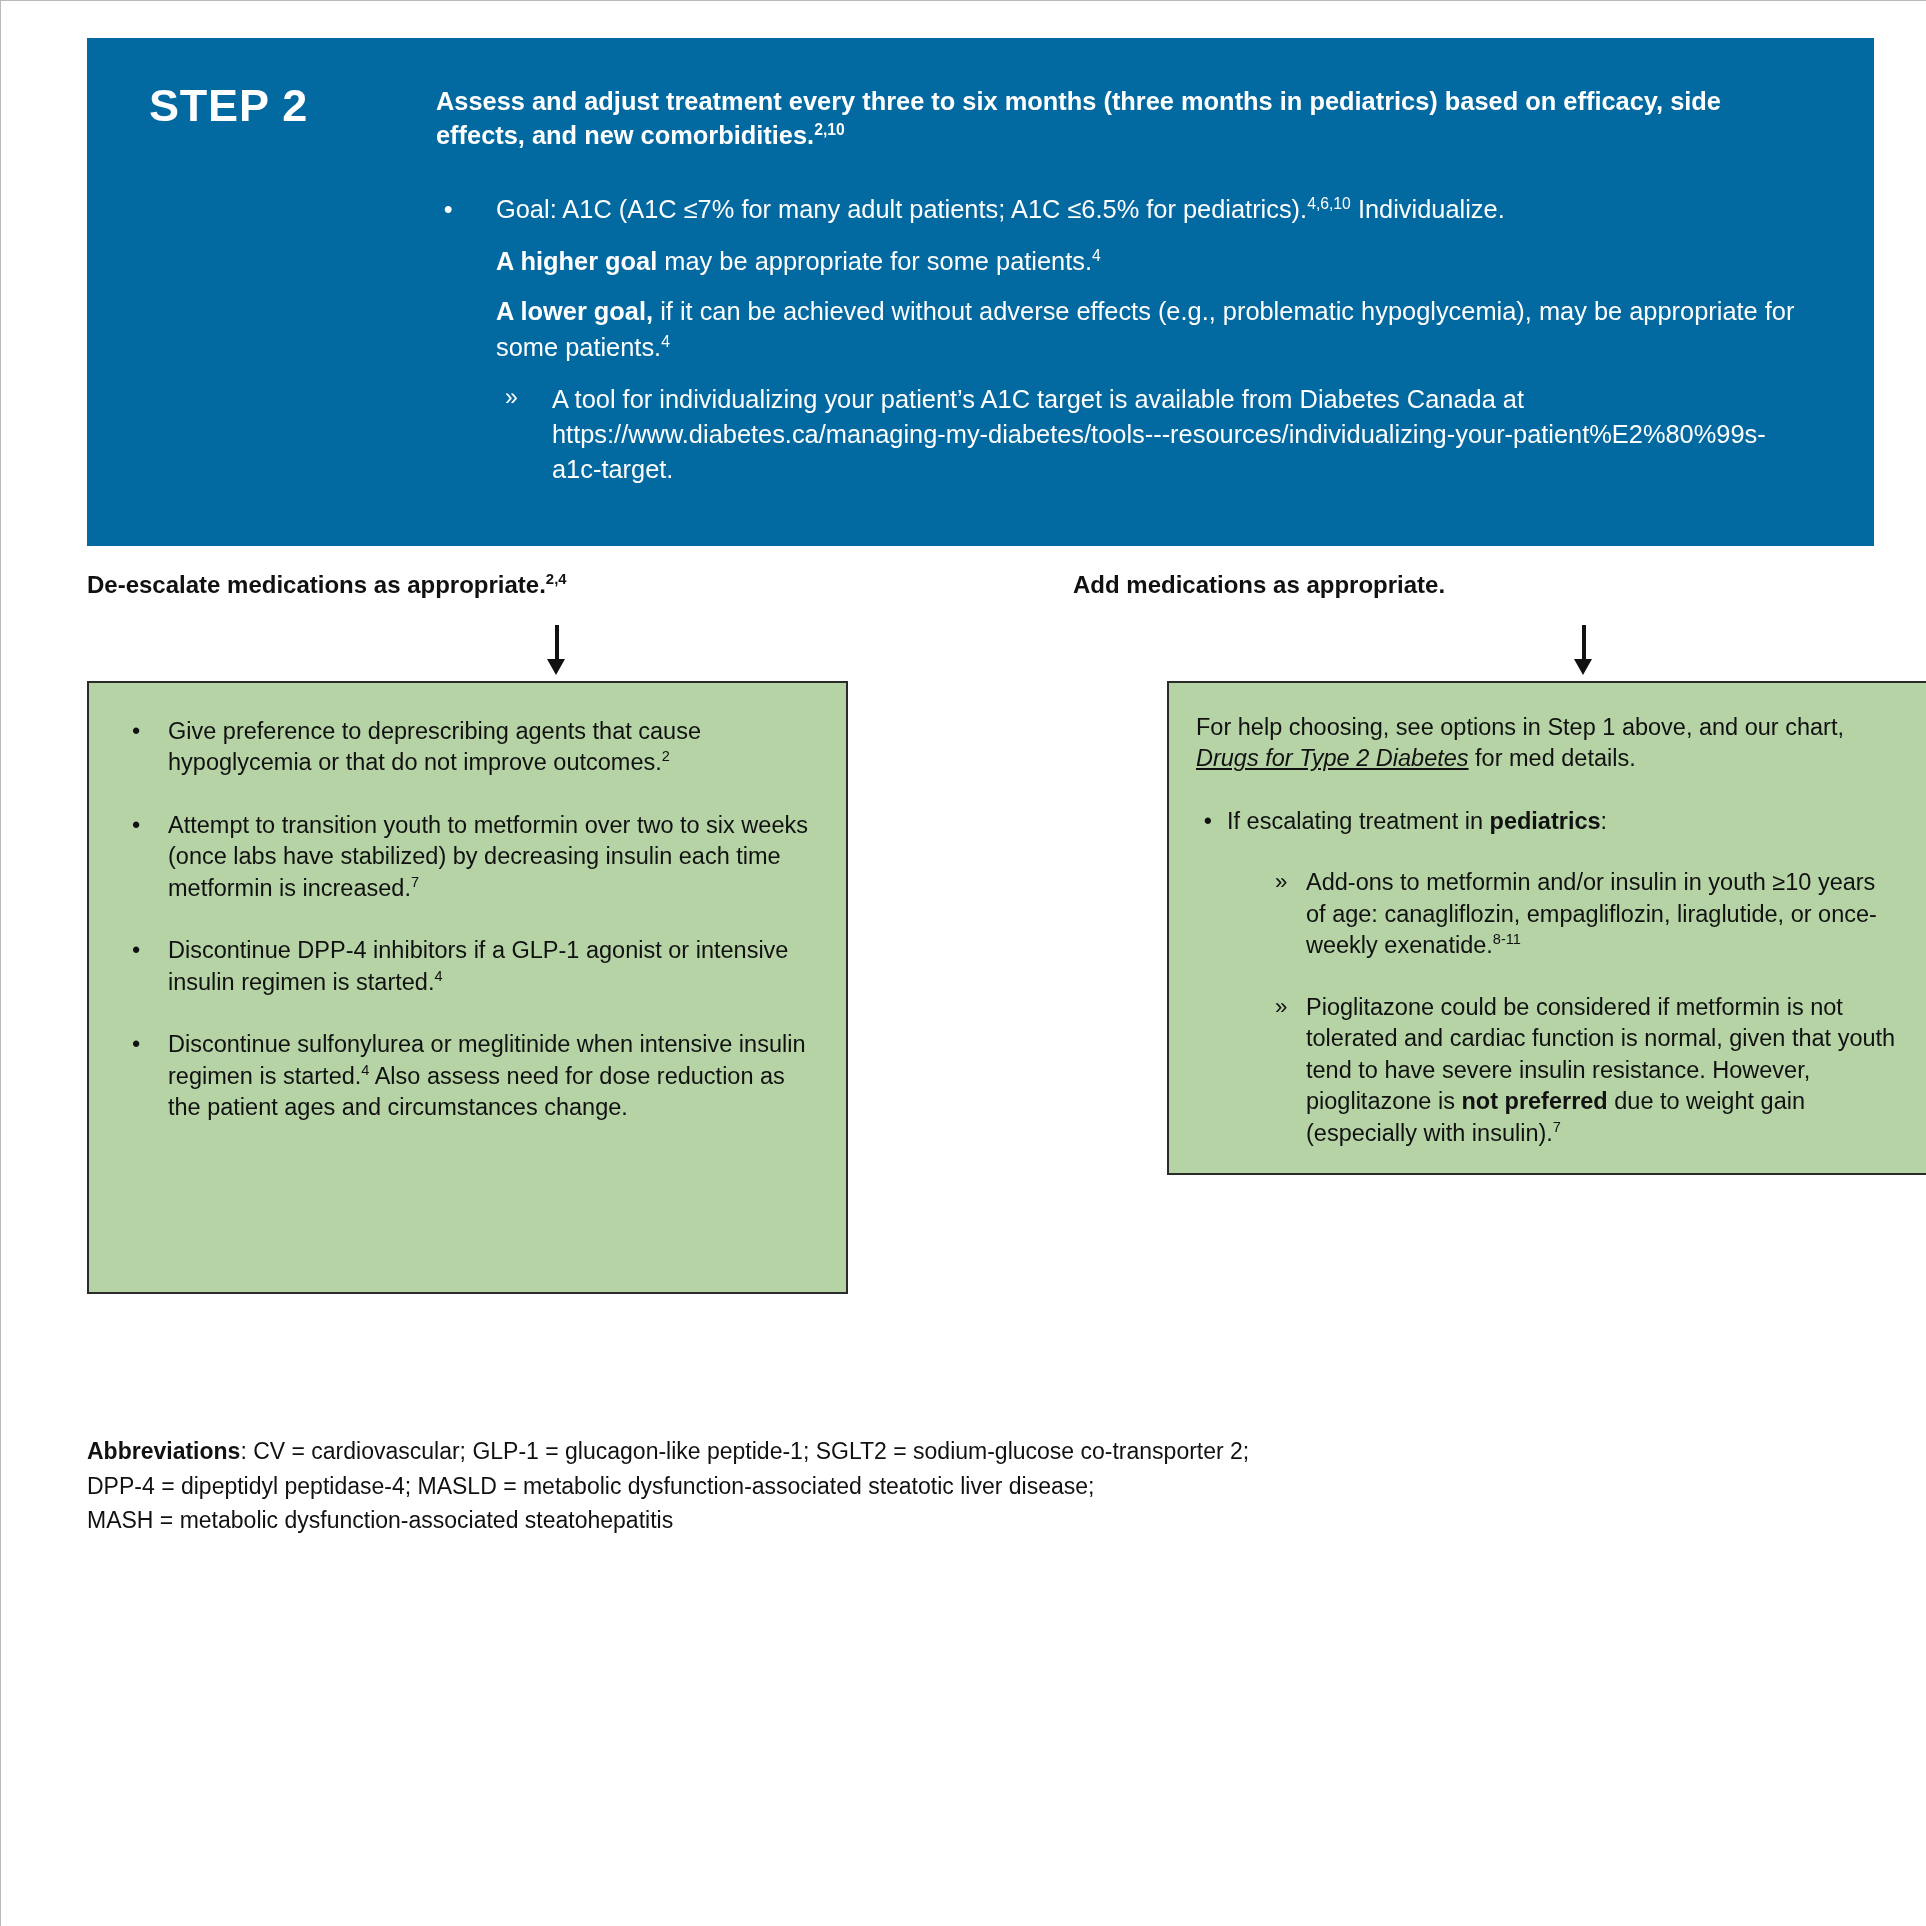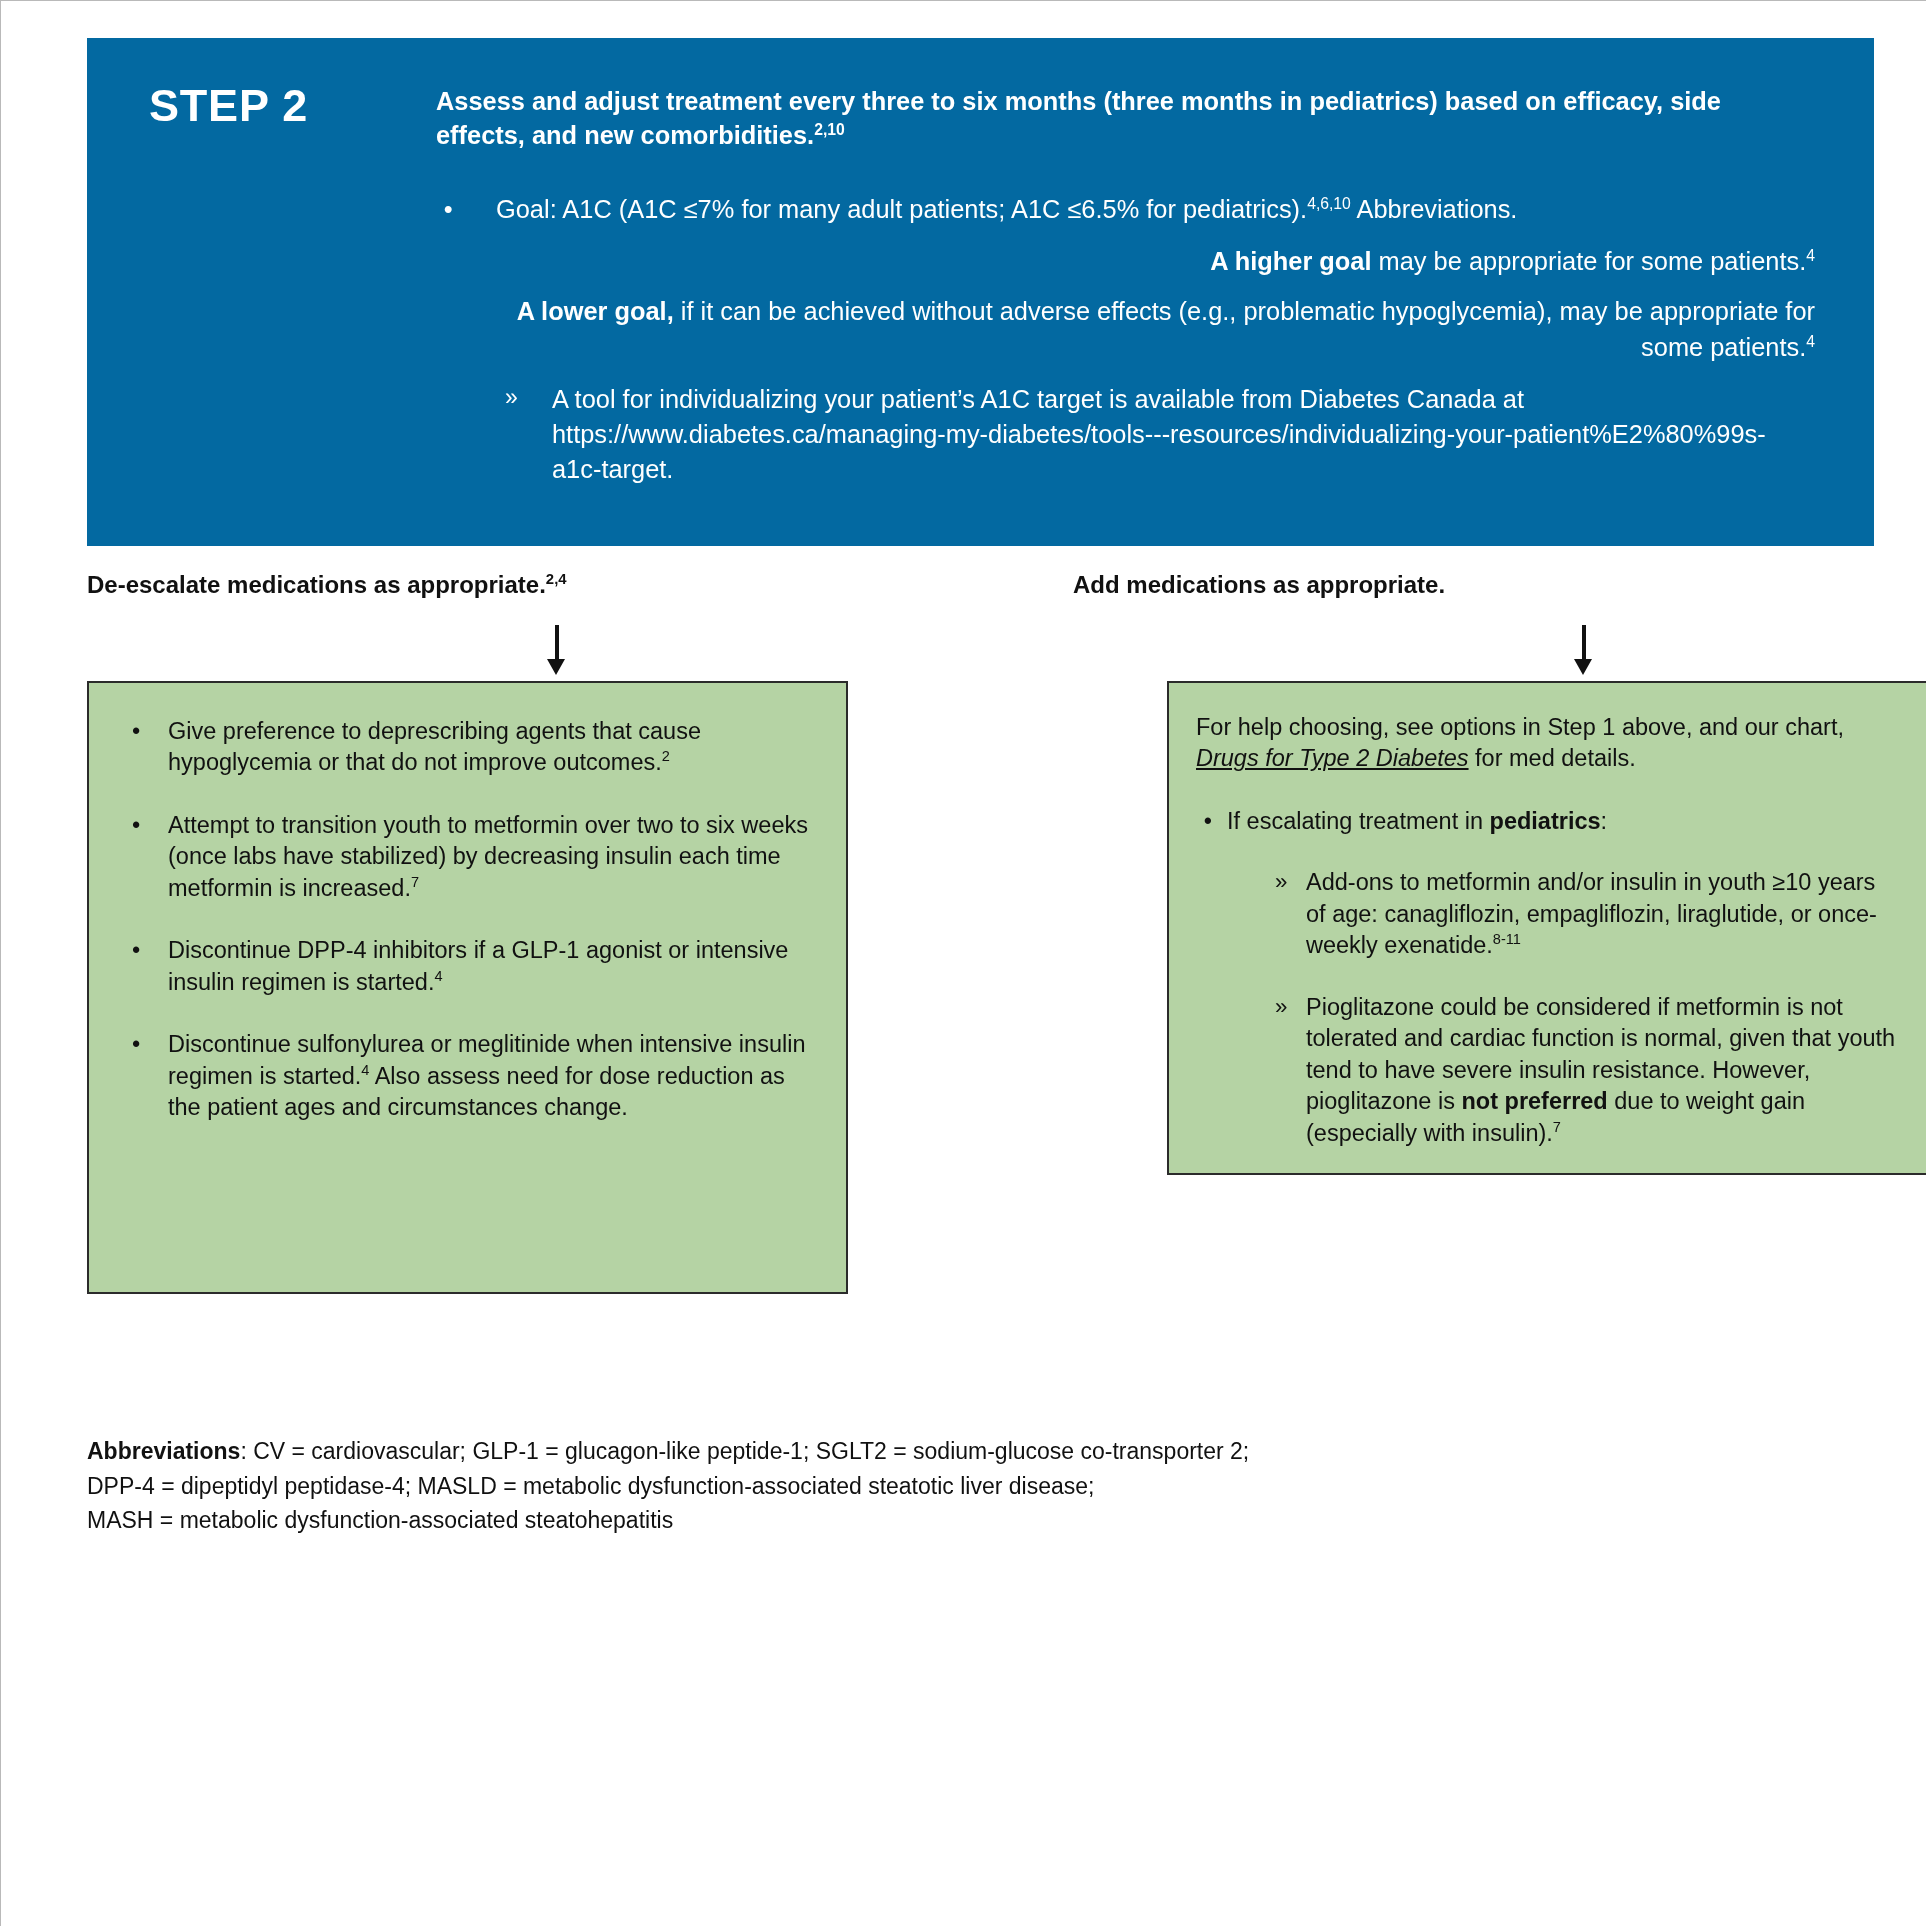--- a/index.html
+++ b/index.html
@@ -83,21 +83,20 @@
   }
   .sub-row > .mk {
     position: absolute;
     left: 69px;
     top: 0;
     font-size: 23px;
   }
   .indent-para {
     padding-left: 60px;
     margin-bottom: 15.4px;
-    text-align: right;
   }
   sup {
     font-size: 0.62em;
     vertical-align: super;
     line-height: 0;
   }
   .b { font-weight: bold; }
 
   
   .caption {
@@ -215,21 +214,21 @@
       <div class="step-label">STEP 2</div>
 
       <div class="step-headline">
         <span>Assess and adjust treatment every three to six months (three months in pediatrics) based on efficacy, side effects, and new comorbidities.</span><sup>2,10</sup>
       </div>
 
       <div class="step-body">
 
         <div class="bul-row">
           <span class="mk">•</span>
-          <span>Goal:  A1C (A1C ≤7% for many adult patients; A1C ≤6.5% for pediatrics).</span><sup>4,6,10</sup><span>  Abbreviations.</span>
+          <span>Goal:  A1C (A1C ≤7% for many adult patients; A1C ≤6.5% for pediatrics).</span><sup>4,6,10</sup><span>  Individualize.</span>
         </div>
 
         <div class="indent-para">
           <span class="b">A higher goal</span><span> may be appropriate for some patients.</span><sup>4</sup>
         </div>
 
         <div class="indent-para">
           <span class="b">A lower goal,</span><span> if it can be achieved without adverse effects (e.g., problematic hypoglycemia), may be appropriate for some patients.</span><sup>4</sup>
         </div>
 

